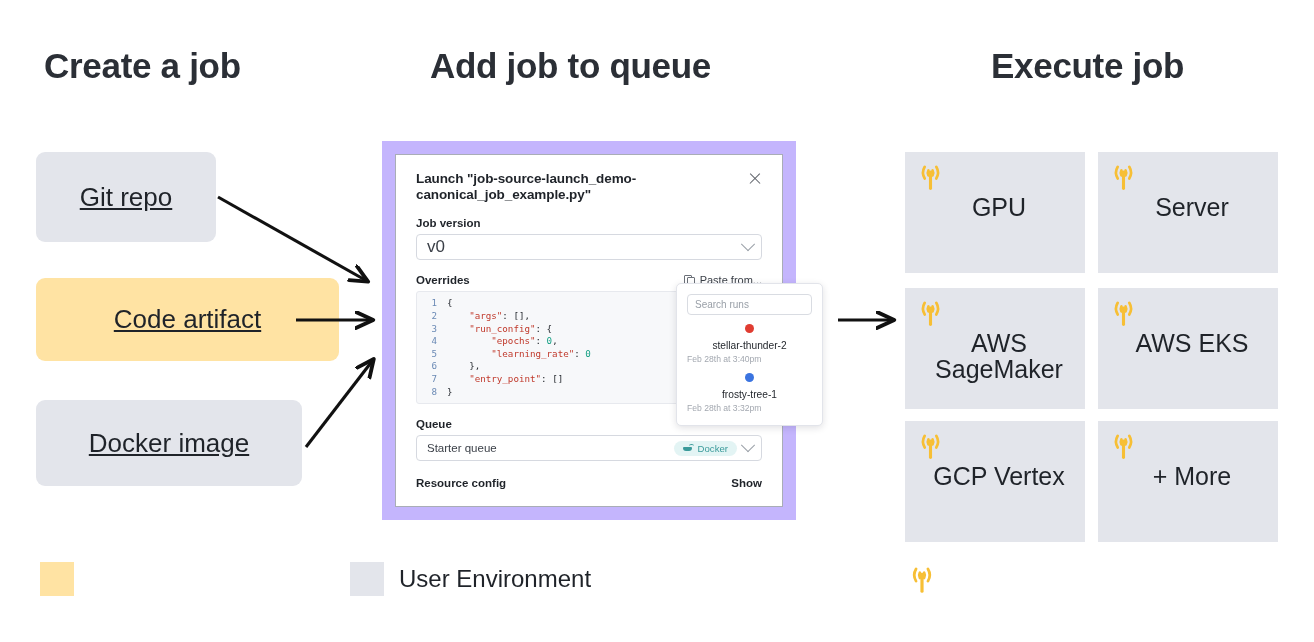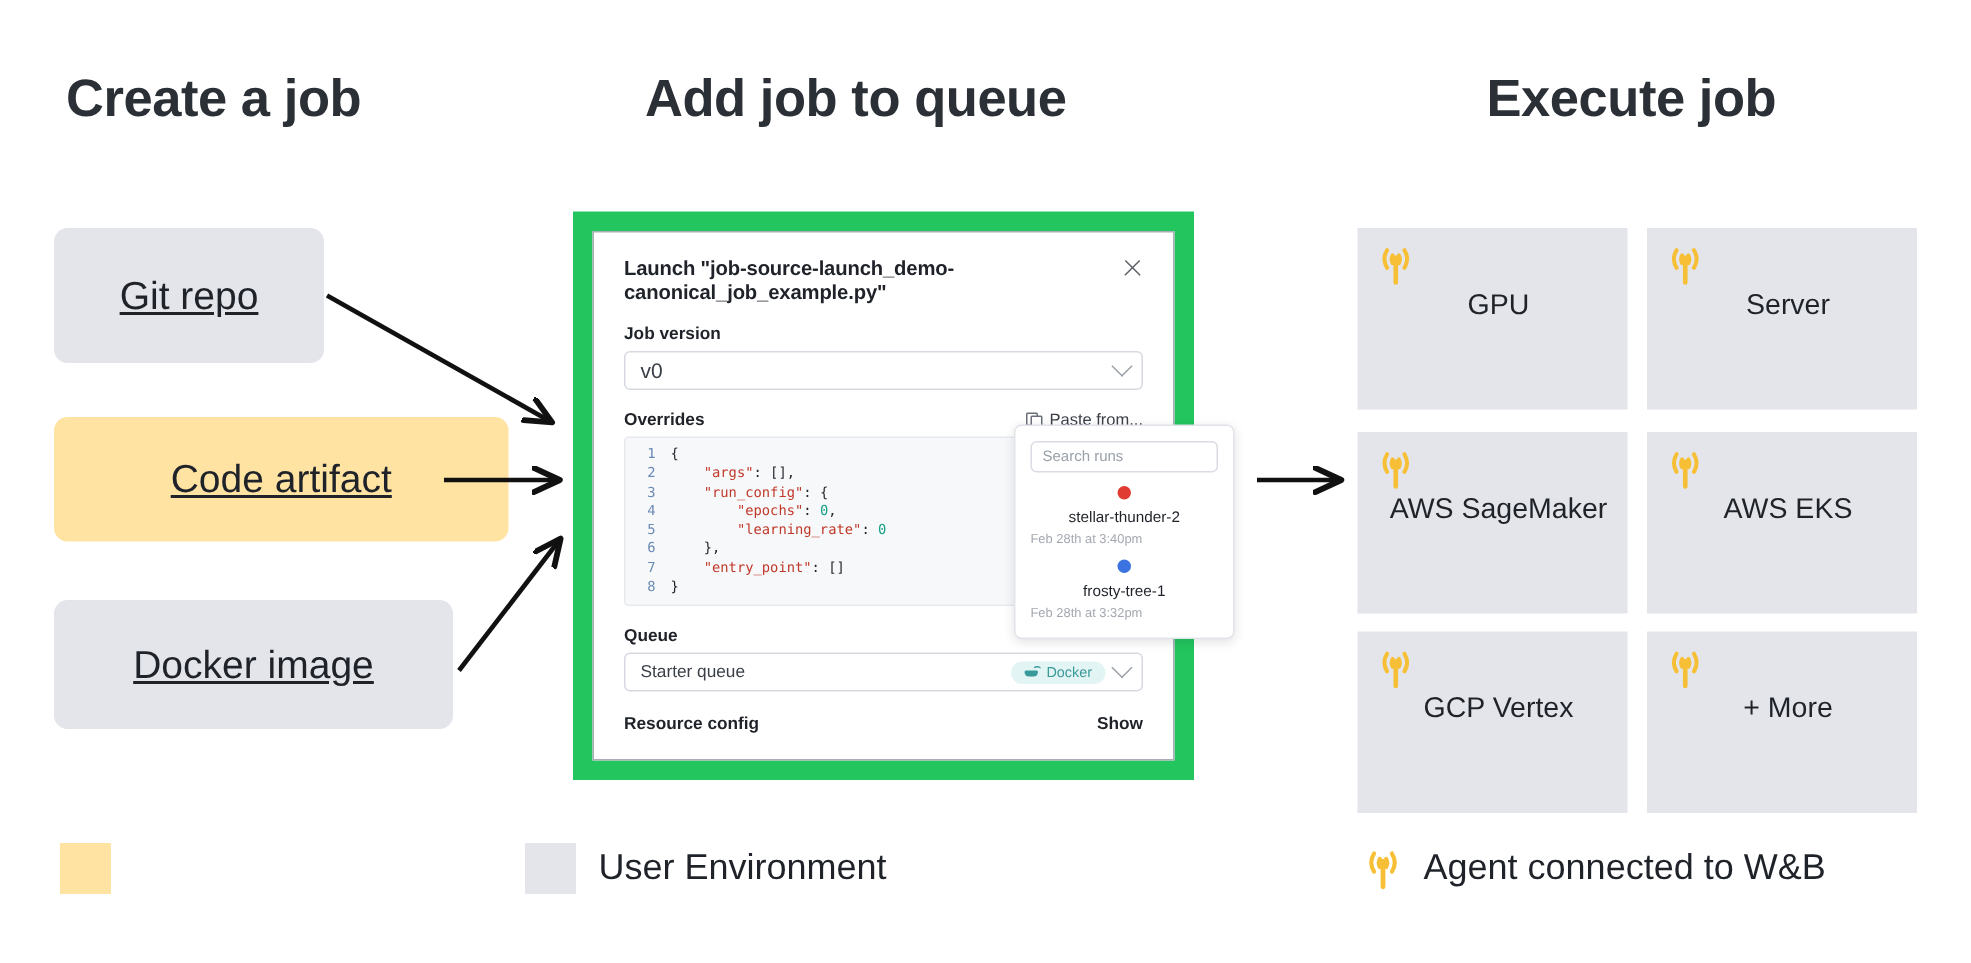--- a/index.html
+++ b/index.html
@@ -56,21 +56,21 @@
     pointer-events: none;
   }
 
   
   #launch-frame {
     position: absolute;
     left: 382px;
     top: 141px;
     width: 414px;
     height: 379px;
-    background: #22c55e;
+    background: #c4b5fd;
     box-sizing: border-box;
     padding: 13px;
   }
   #launch-panel {
     width: 100%;
     height: 100%;
     background: #ffffff;
     border: 1px solid #a9adb6;
     box-sizing: border-box;
     padding: 16px 20px 0 20px;
@@ -113,21 +113,21 @@
     margin-top: 14px;
     margin-bottom: 5px;
   }
   .select-box {
     height: 26px;
     border: 1px solid #d6d9e0;
     border-radius: 4px;
     display: flex;
     align-items: center;
     padding: 0 8px 0 10px;
-    font-size: 14px;
+    font-size: 17px;
     color: #3a3f47;
     box-sizing: border-box;
     justify-content: space-between;
   }
   .chev {
     width: 9px; height: 9px;
     border-right: 1.3px solid #9aa0a8;
     border-bottom: 1.3px solid #9aa0a8;
     transform: rotate(45deg) translate(-2px,-2px);
     flex: 0 0 auto;
@@ -320,21 +320,21 @@
     background: #e3e5eb;
     box-sizing: border-box;
     padding: 10px 10px 10px 10px;
   }
   .target-card .card-label {
     position: absolute;
     left: 0;
     right: 8px;
     top: 42px;
     text-align: center;
-    font-size: 19px;
+    font-size: 25px;
     color: #1f2329;
     line-height: 1.05;
     padding-left: 16px;
   }
   .antenna-icon {
     position: absolute;
     left: 9px;
     top: 8px;
     width: 33px;
     height: 33px;
@@ -541,14 +541,13 @@
 </div>
 <div class="legend-item" id="legend-agent">
   <div id="legend-agent-icon" style="width:34px;height:34px;flex:0 0 auto;"><svg width="34" height="34" viewBox="0 0 32 32" fill="none" stroke="#f7bf35" stroke-width="2.6" stroke-linecap="round">
         <path d="M10.4 6.6a11 11 0 0 0 0 11.4"></path>
         <path d="M21.6 6.6a11 11 0 0 1 0 11.4"></path>
         <path d="M14.0 10.0a5.2 5.2 0 0 0 0 5.0"></path>
         <path d="M18.0 10.0a5.2 5.2 0 0 1 0 5.0"></path>
         <circle cx="16" cy="12.4" r="2.3" fill="#f7bf35" stroke="none"></circle>
         <path d="M16 15.2 L16 27.5" stroke-width="3.0"></path>
       </svg></div>
-  <div class="legend-text">Agent connected to W&amp;B</div>
 </div>
 
 </body></html>

